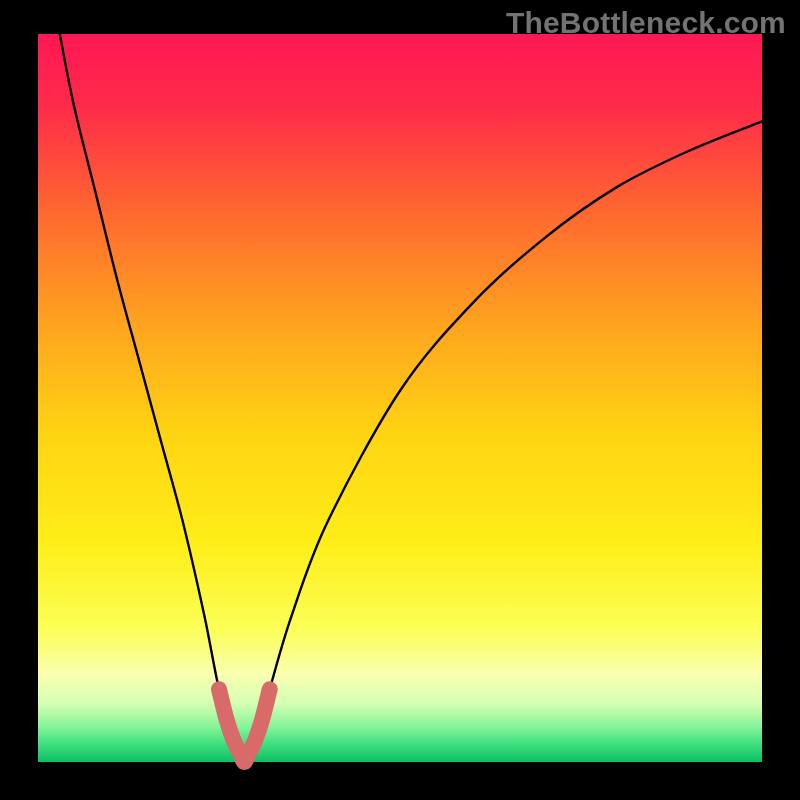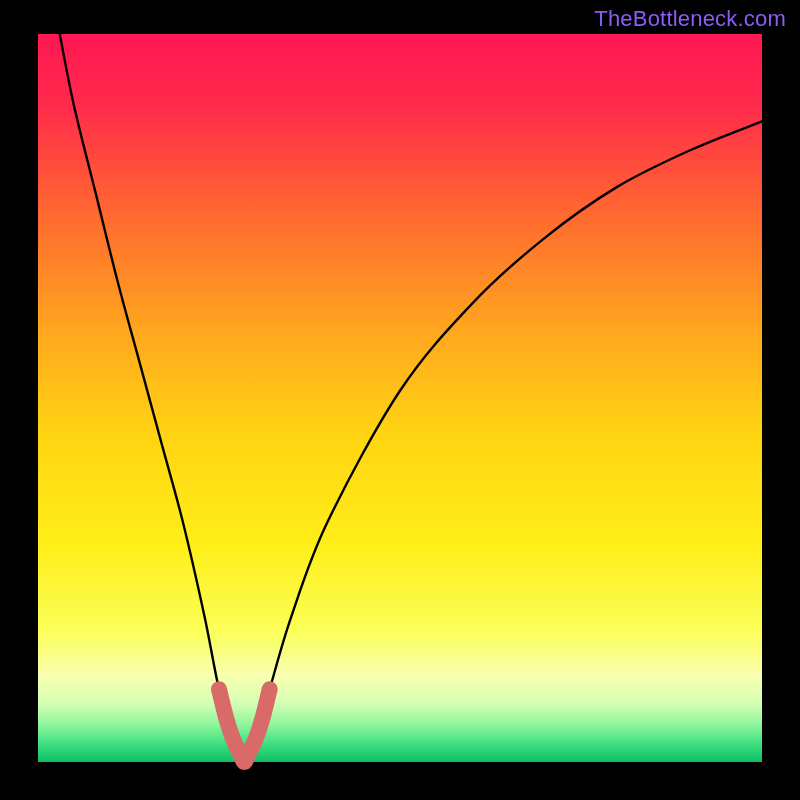--- a/index.html
+++ b/index.html
@@ -16,23 +16,23 @@
     top: 0;
     left: 0;
     width: 800px;
     height: 800px;
     background: #000;
   }
   .watermark {
     position: absolute;
     top: 6px;
     right: 14px;
-    color: #8b5cf6;
-    font-size: 22px;
-    font-weight: 400;
+    color: #737373;
+    font-size: 30px;
+    font-weight: 700;
     letter-spacing: 0.2px;
     z-index: 20;
   }
   svg.chart {
     position: absolute;
     top: 0;
     left: 0;
     z-index: 10;
   }
 </style>

